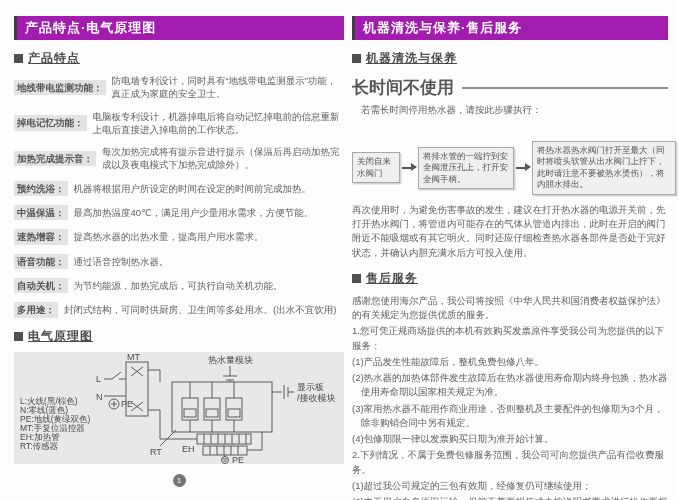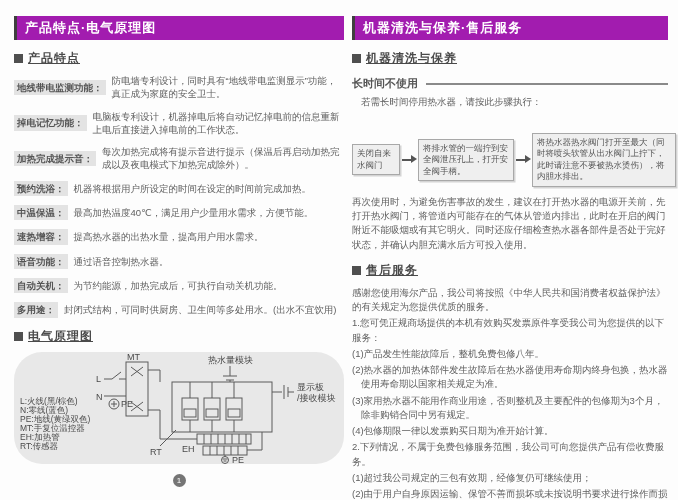--- a/index.html
+++ b/index.html
@@ -23,32 +23,32 @@
   .sec-title span.t{font-weight:bold;font-size:12px;color:#4a4a4a;letter-spacing:1px;text-decoration:underline;}
 
   
   .feat{display:flex;align-items:center;margin-bottom:9px;font-size:9.5px;line-height:1.4;}
   .feat .lbl{
     background:#e3e3e3;color:#555;font-weight:bold;white-space:nowrap;
     padding:1px 3px;flex:0 0 auto;
   }
   .feat .dsc{flex:1 1 auto;margin-left:6px;color:#5f5f5f;}
 
-  .diagram{background:#e8e8e8;width:330px;height:112px;margin-top:2px;border-radius:28px;}
+  .diagram{background:#e8e8e8;width:330px;height:112px;margin-top:2px;}
 
   .pagenum{
     width:13px;height:13px;border-radius:50%;background:#757575;color:#fff;
     font-size:8px;display:flex;align-items:center;justify-content:center;
     margin:14px auto 0 auto;
   }
   .page-left .pagenum{margin-top:10px;}
 
   
   .subsec{display:flex;align-items:center;margin:9px 0 5px 0;}
-  .subsec .st{font-weight:bold;font-size:11px;color:#555;white-space:nowrap;font-family:Liberation Mono, monospace;}
+  .subsec .st{font-weight:bold;font-size:17px;color:#555;white-space:nowrap;font-family:Liberation Mono, monospace;}
   .subsec .rule{flex:1 1 auto;height:0;border-top:2px solid #8a8a8a;margin-left:8px;}
 
   .intro{font-size:9.5px;color:#5f5f5f;padding-left:9px;margin-bottom:24px;}
 
   .flow{display:flex;align-items:center;margin:2px 0 8px 0;}
   .fbox{
     background:#efefef;border:1px solid #a8a8a8;box-shadow:1.5px 1.5px 0 #d4d4d4;
     font-size:8.5px;line-height:1.35;color:#555;padding:3px 4px;flex:0 0 auto;
   }
   .fbox.b1{width:38px;}

